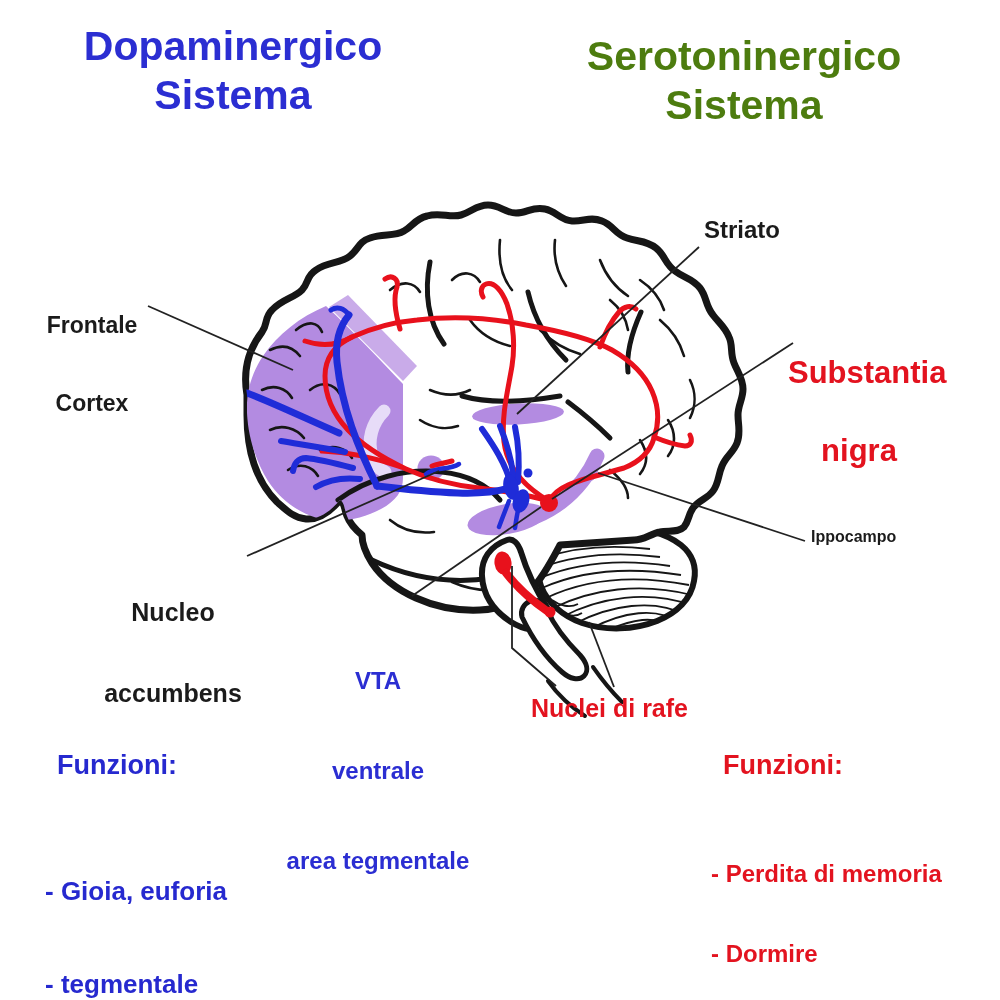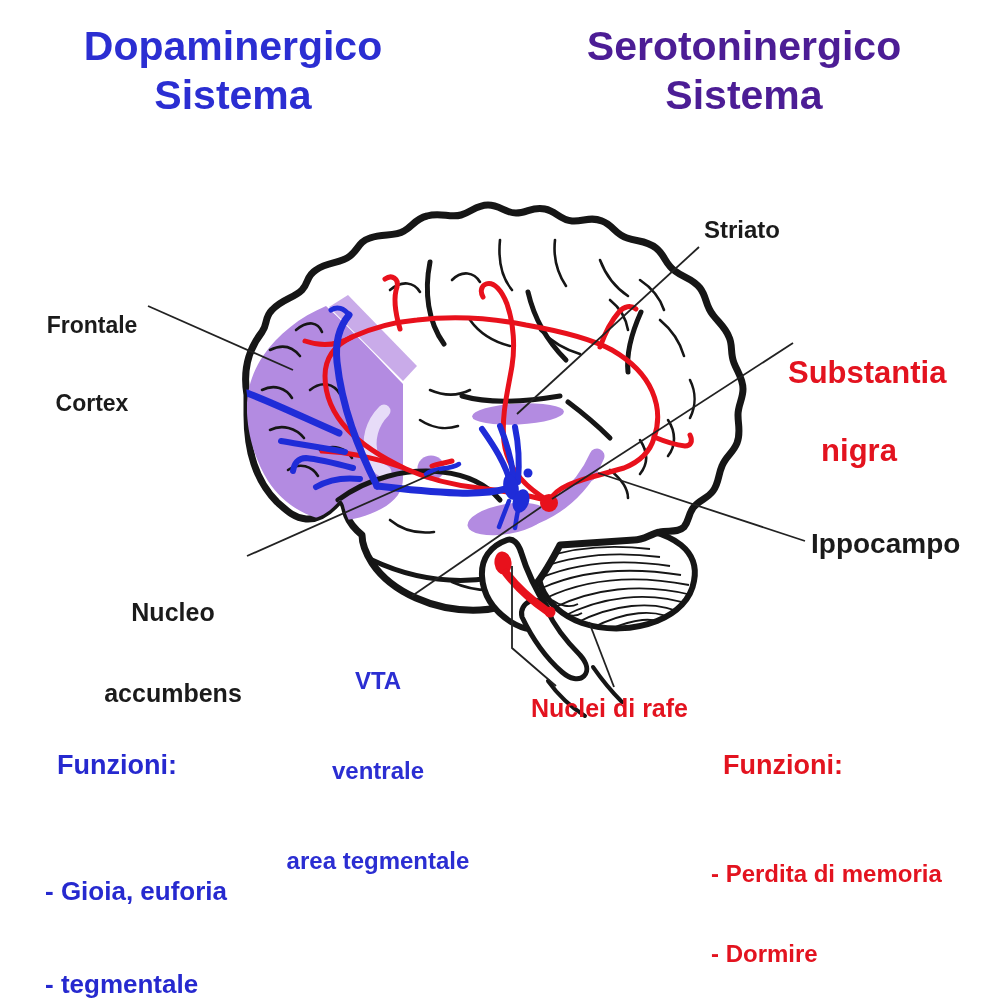--- a/index.html
+++ b/index.html
@@ -2,25 +2,25 @@
 <html><head>
 <meta charset="utf-8">
 <style>
   html,body{margin:0;padding:0;background:#ffffff;}
   body{width:1000px;height:1000px;position:relative;overflow:hidden;
        font-family:"Liberation Sans","DejaVu Sans",sans-serif;}
   .abs{position:absolute;}
   .ttl{font-weight:bold;font-size:41px;line-height:49px;text-align:center;letter-spacing:0px;}
   .lbl{font-weight:bold;white-space:pre;}
   #title-left{left:25px;top:22px;width:416px;color:#2b2ed2;}
-  #title-right{left:540px;top:22px;width:408px;color:#4c1d95;}
+  #title-right{left:540px;top:32px;width:408px;color:#4d7c0f;}
   #lab-striato{left:704px;top:216px;font-size:24px;color:#1b1b1b;}
   #lab-frontale{left:22px;top:260px;width:140px;font-size:23px;line-height:26px;text-align:center;color:#1b1b1b;}
   #lab-substantia{left:788px;top:308px;width:142px;font-size:31px;line-height:26px;text-align:center;color:#e3131f;}
-  #lab-ippocampo{left:811px;top:528px;font-size:28px;color:#1b1b1b;}
+  #lab-ippocampo{left:811px;top:528px;font-size:16px;color:#1b1b1b;}
   #lab-nucleo{left:93px;top:545px;width:160px;font-size:25px;line-height:27px;text-align:center;color:#1b1b1b;}
   #lab-vta{left:278px;top:606px;width:200px;font-size:24px;line-height:30px;text-align:center;color:#2b2ed2;}
   #lab-rafe{left:531px;top:694px;font-size:25px;color:#e3131f;}
   #fn-left{left:45px;top:750px;color:#2629cf;}
   #fn-right{left:711px;top:750px;color:#e3131f;}
   .fn-head{font-weight:bold;font-size:27px;margin-left:12px;}
   .fn-items-l{margin-top:33px;font-weight:bold;font-size:26px;line-height:31px;white-space:pre;}
   .fn-items-r{margin-top:27px;font-weight:bold;font-size:24px;line-height:26.5px;white-space:pre;}
 </style>
 </head>

